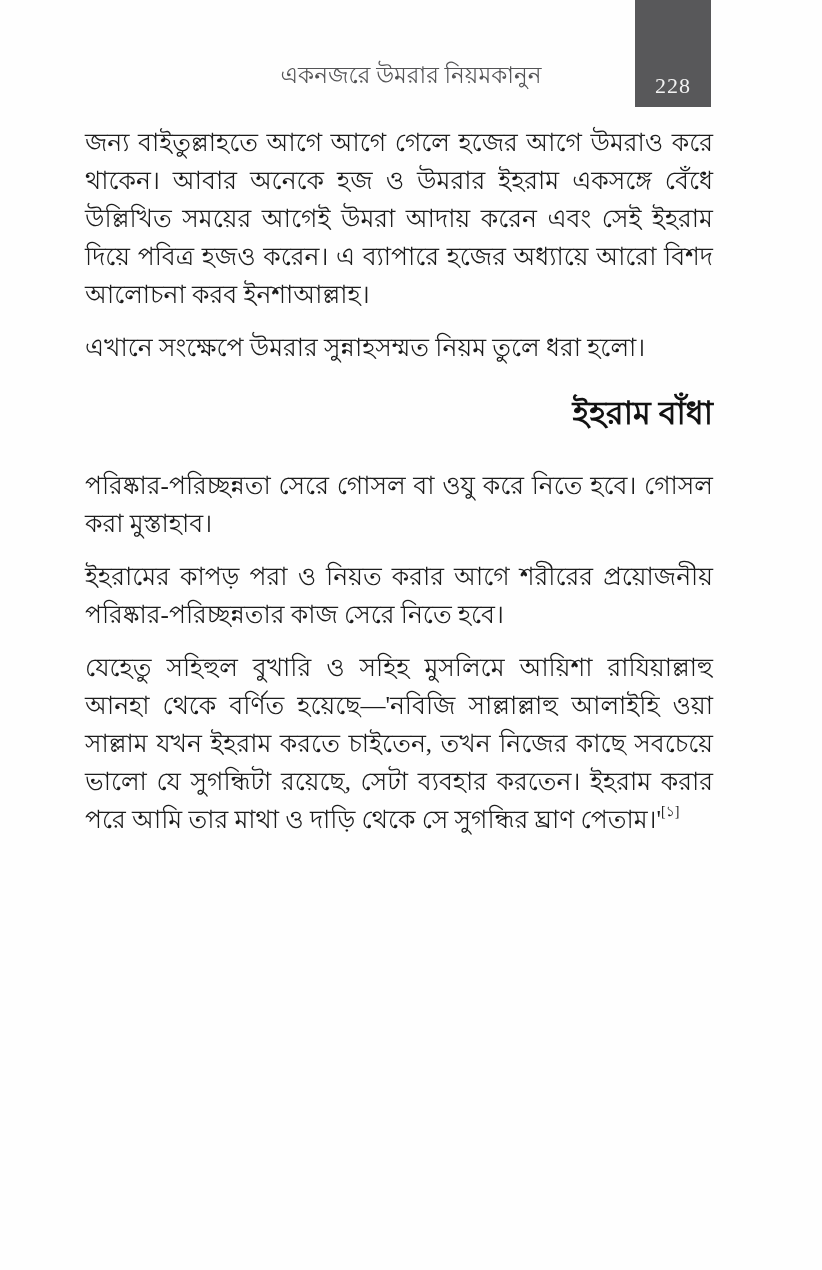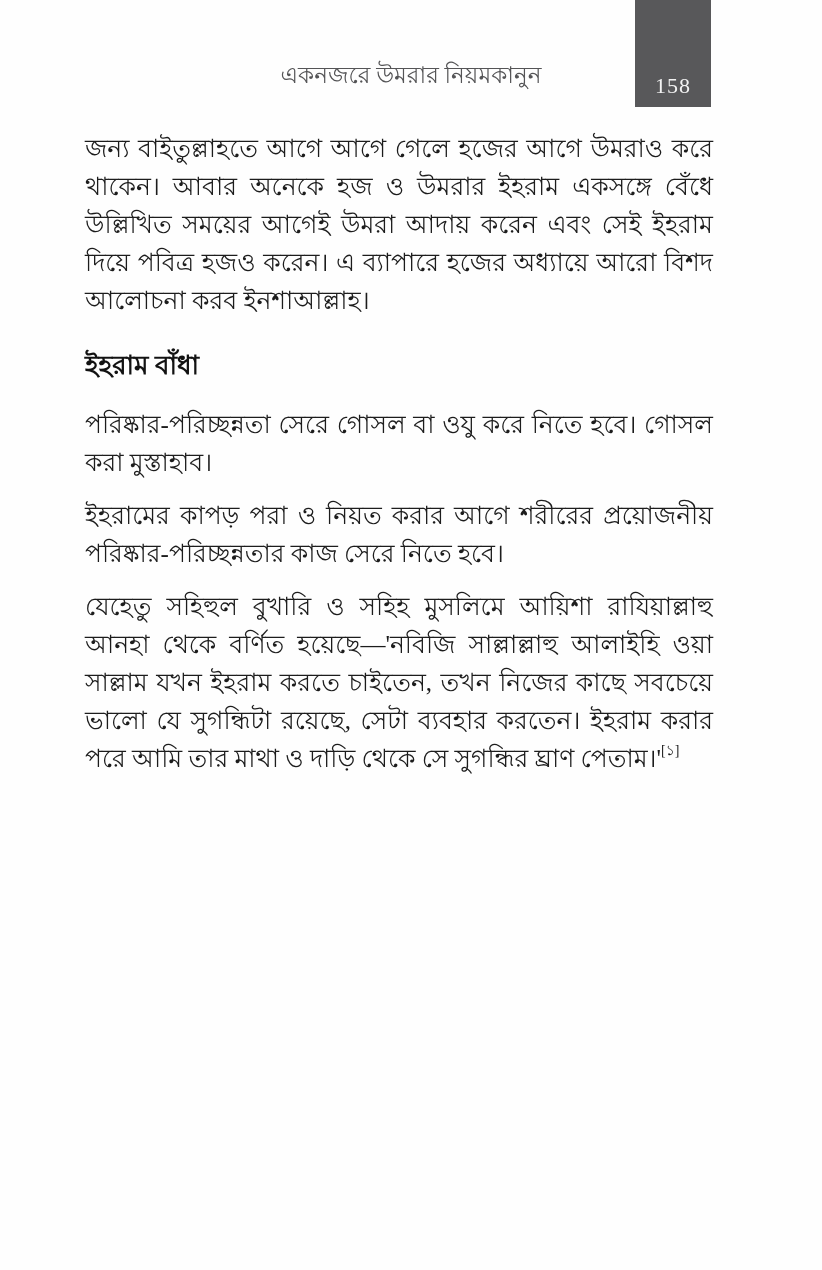--- a/index.html
+++ b/index.html
@@ -52,53 +52,54 @@
     left: 85px;
     top: 124px;
     width: 628px;
   }
   p.body {
     font-size: 25px;
     line-height: 38px;
     color: #1c1c1c;
     text-align: justify;
     text-justify: inter-word;
-    margin: 6px 0 15px 0;
+    margin: 0 0 15px 0;
   }
   h2.section-heading {
-    font-size: 26px;
+    font-size: 32px;
     line-height: 38px;
     font-weight: bold;
     color: #121212;
-    text-align: left;
-    margin: 27px 0 21px 0;
+    text-align: right;
+    margin: 27px 0 35px 0;
   }
   .italic { }
   sup.fn-ref {
     font-size: 14px;
     line-height: 0;
     vertical-align: 12px;
     color: #1c1c1c;
   }
 </style>
 </head>
 <body>
 
 <div class="page">
 
   <div class="pagenum-block">
-    <span class="num">158</span>
+    <span class="num">228</span>
   </div>
 
   <div class="running-head">একনজরে উমরার নিয়মকানুন</div>
 
   <div class="content">
 
     <p class="body">জন্য বাইতুল্লাহতে আগে আগে গেলে হজের আগে উমরাও করে থাকেন। আবার অনেকে হজ ও উমরার ইহরাম একসঙ্গে বেঁধে উল্লিখিত সময়ের আগেই উমরা আদায় করেন এবং সেই ইহরাম দিয়ে পবিত্র হজও করেন। এ ব্যাপারে হজের অধ্যায়ে আরো বিশদ আলোচনা করব ইনশাআল্লাহ।</p>
 
+    <p class="body">এখানে সংক্ষেপে উমরার সুন্নাহসম্মত নিয়ম তুলে ধরা হলো।</p>
 
     <h2 class="section-heading">ইহরাম বাঁধা</h2>
 
 
 
     <p class="body">পরিষ্কার-পরিচ্ছন্নতা সেরে গোসল বা ওযু করে নিতে হবে। গোসল করা মুস্তাহাব।</p>
 
     <p class="body">ইহরামের কাপড় পরা ও নিয়ত করার আগে শরীরের প্রয়োজনীয় পরিষ্কার-পরিচ্ছন্নতার কাজ সেরে নিতে হবে।</p>
 
 

